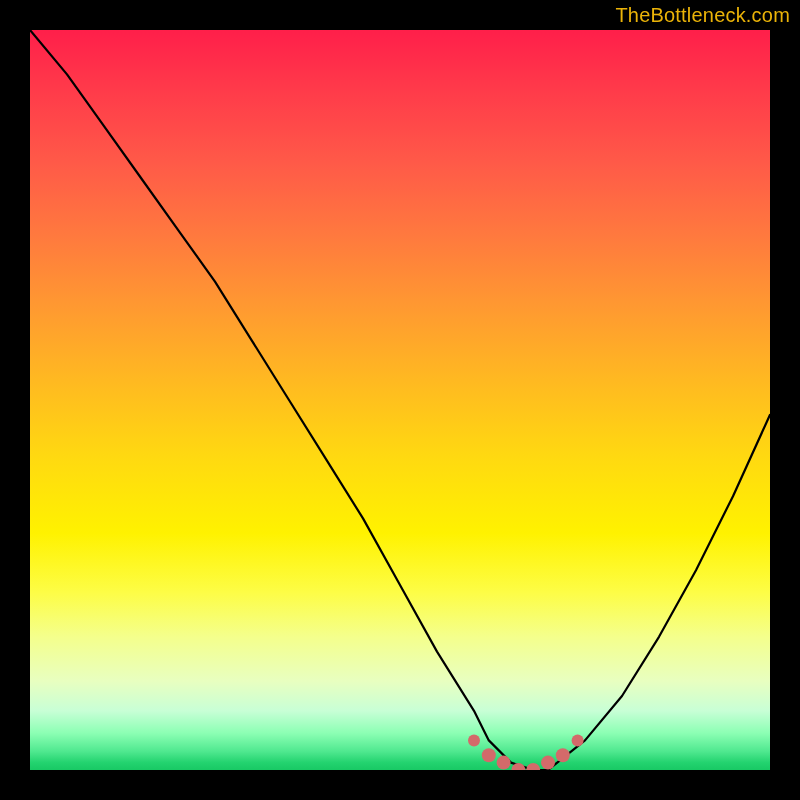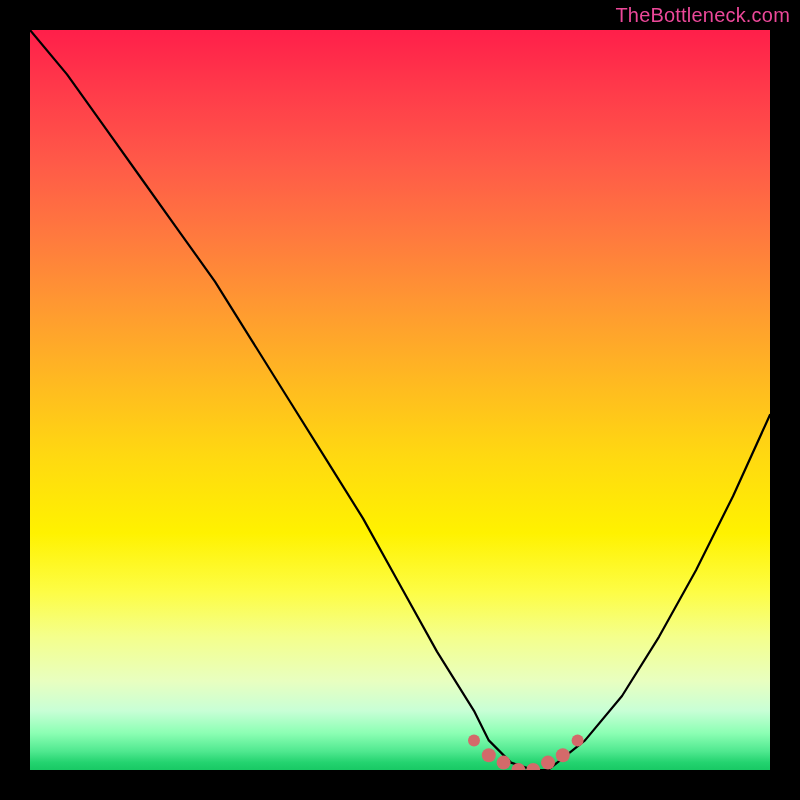--- a/index.html
+++ b/index.html
@@ -14,21 +14,21 @@
   .stage {
     position: relative;
     width: 800px;
     height: 800px;
     background: #000;
   }
   .watermark {
     position: absolute;
     top: 4px;
     right: 10px;
-    color: #ec4899;
+    color: #eab308;
     font-size: 20px;
     font-weight: 500;
     letter-spacing: 0.2px;
     z-index: 5;
   }
   .plot {
     position: absolute;
     left: 30px;
     top: 30px;
     width: 740px;

